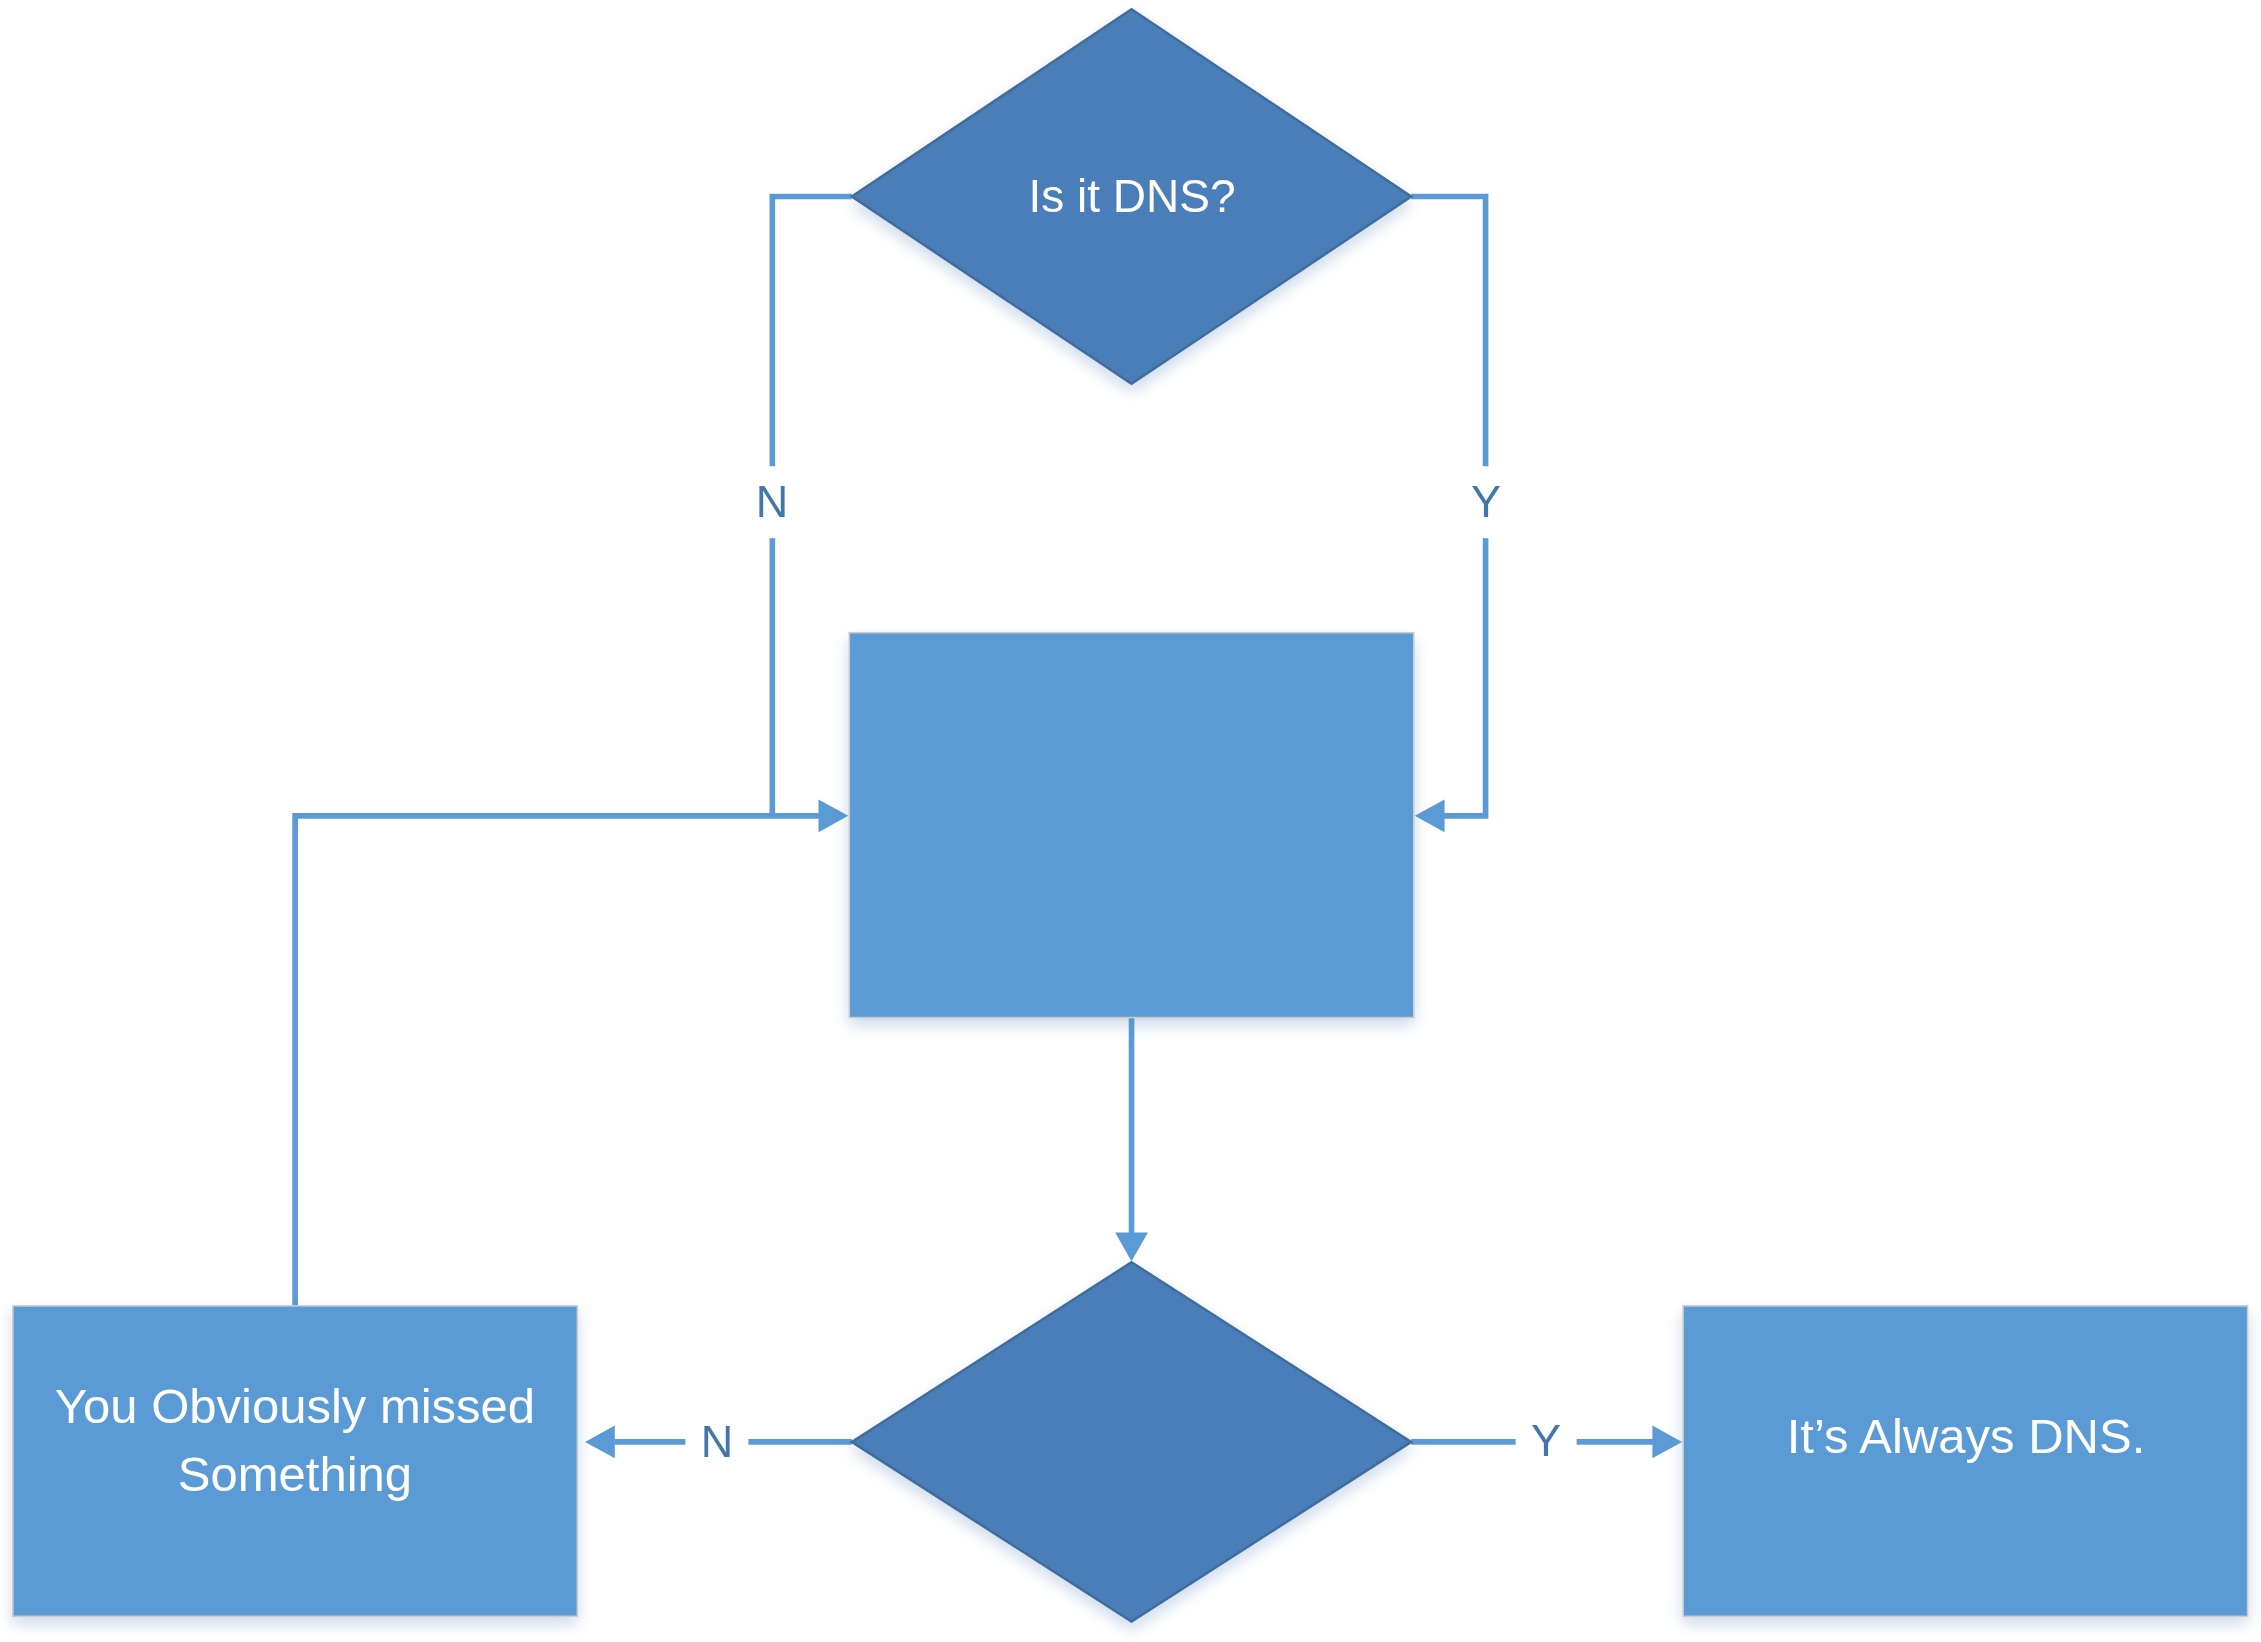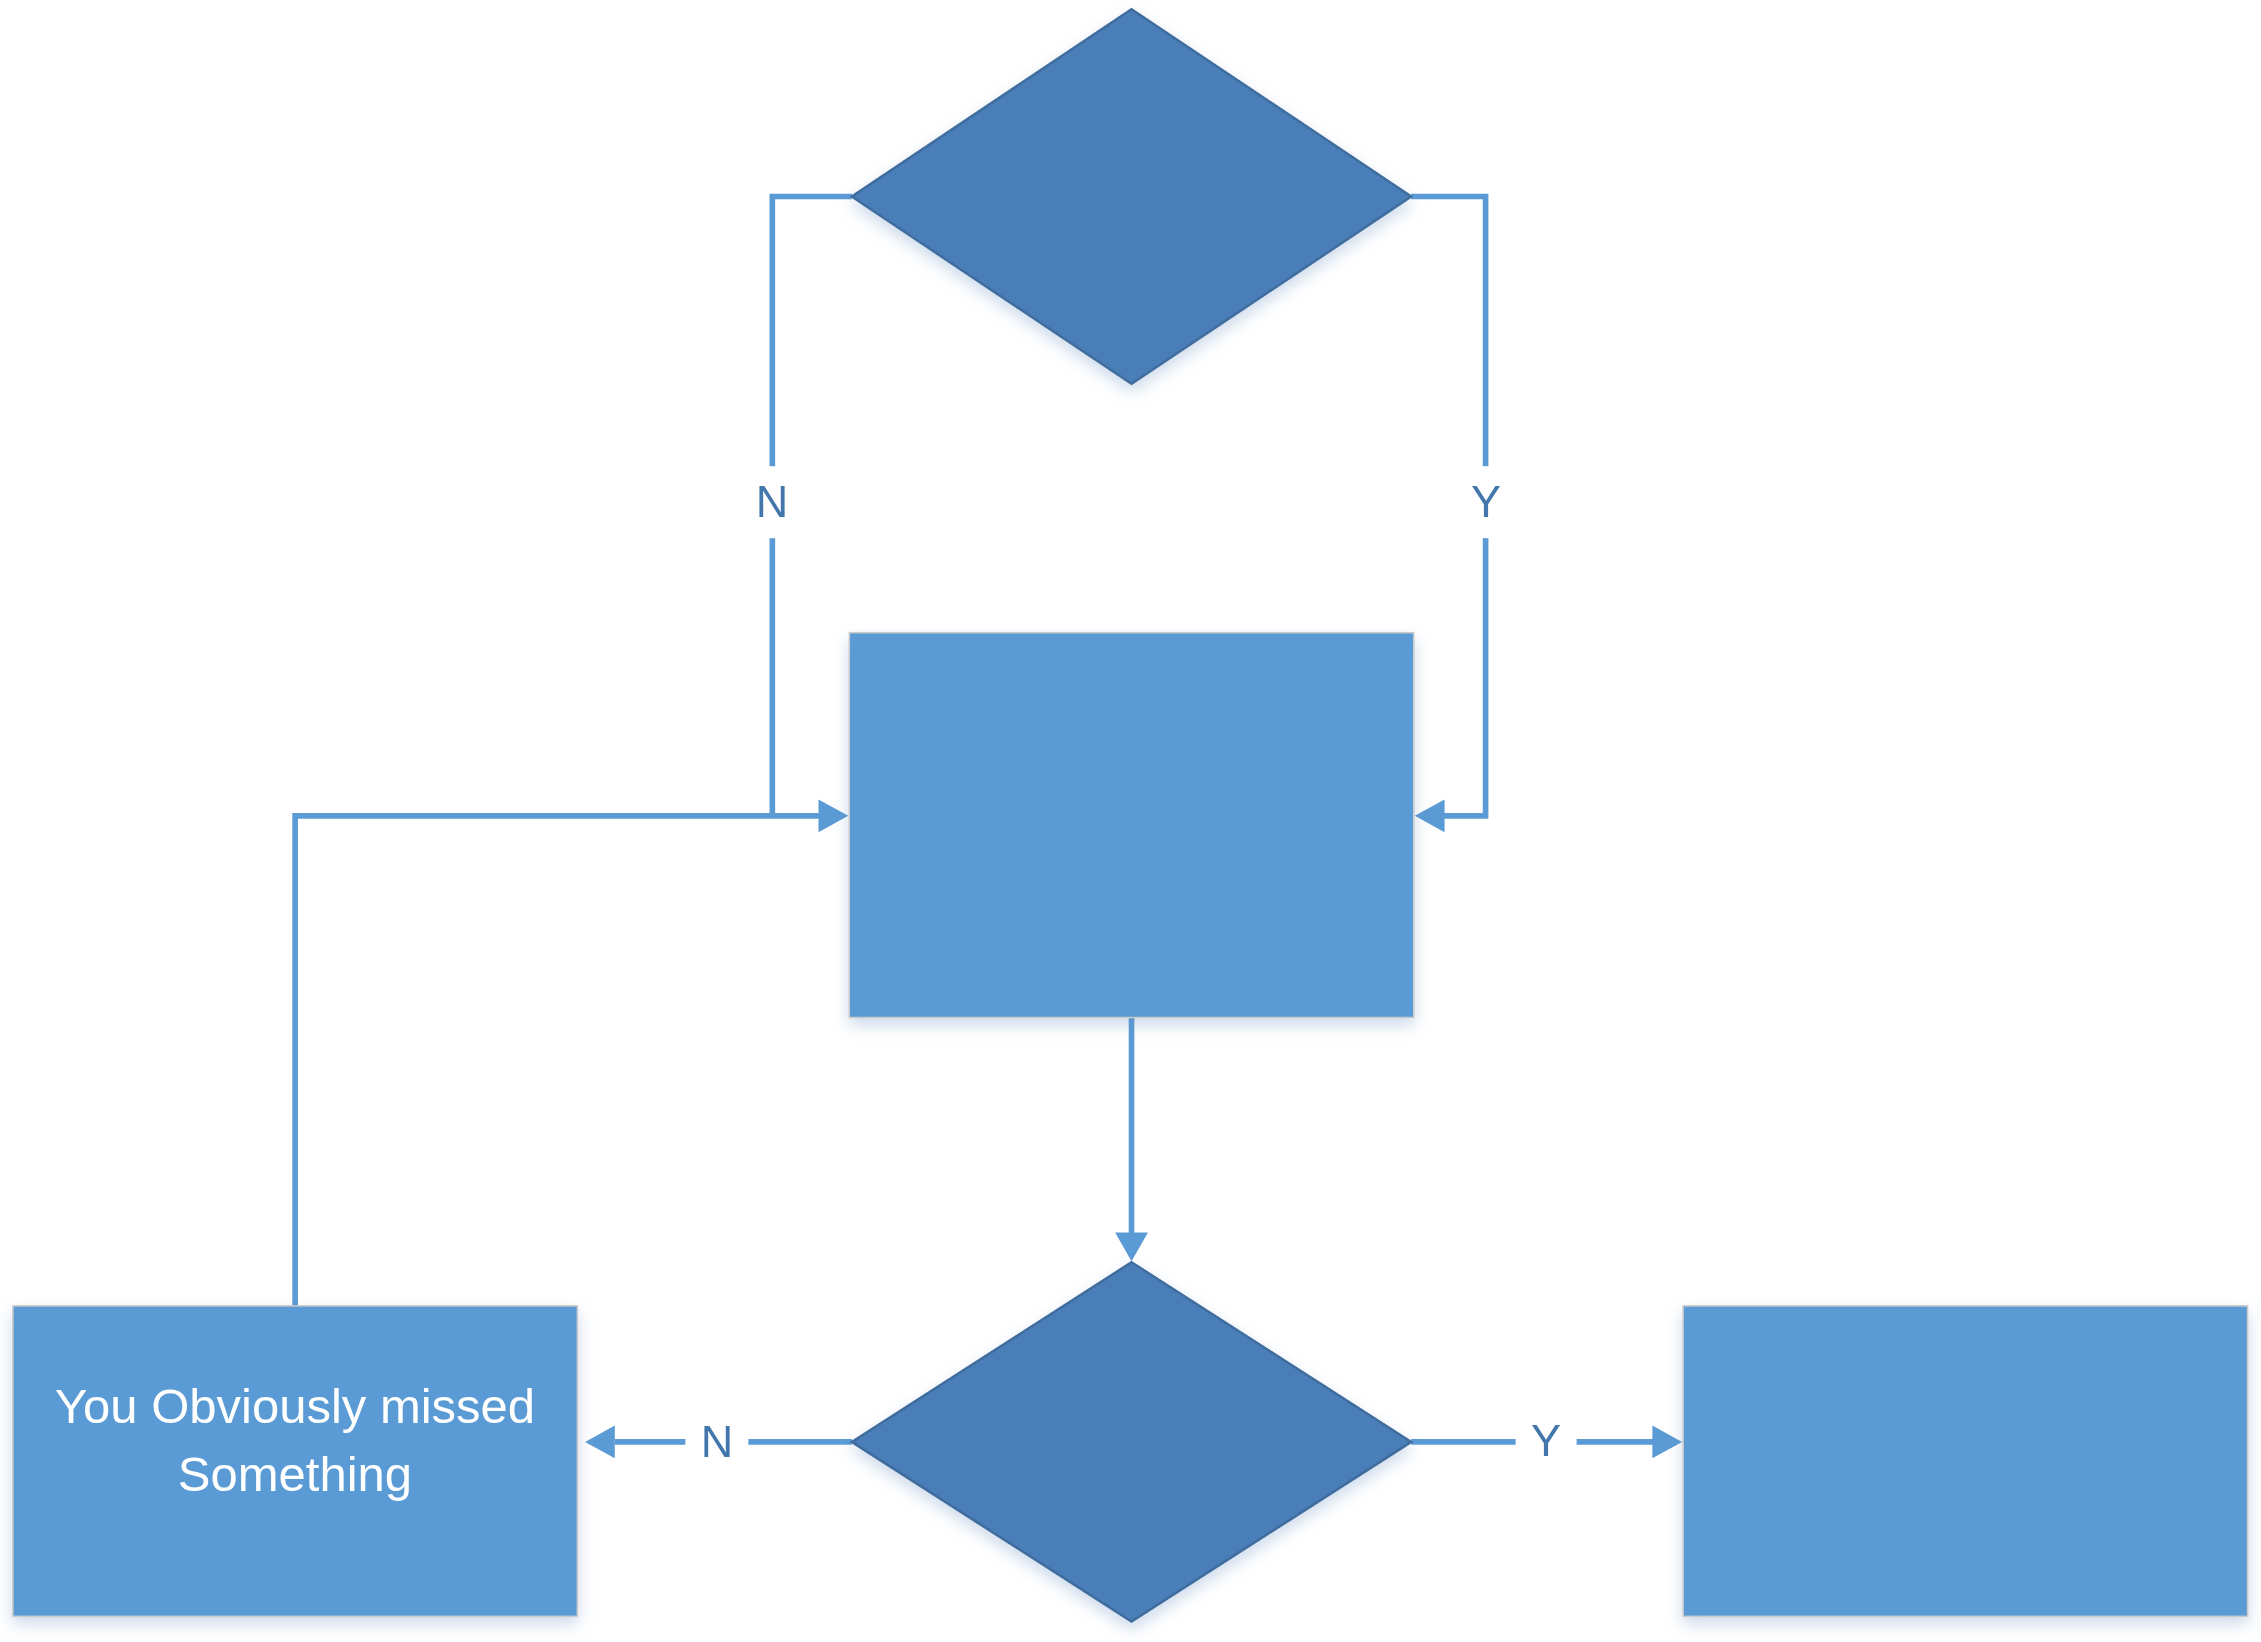--- a/index.html
+++ b/index.html
@@ -80,25 +80,27 @@
       <rect x="1655" y="1233" width="1100" height="750" stroke-width="3" fill="#5B9BD5" stroke="#CBCBCB"></rect>
 
       <polygon points="2205,2460 2750,2810 2205,3160 1660,2810" stroke-width="5" fill="#4A7EB8" stroke="#3F6D9E"></polygon>
 
       <rect x="25" y="2545" width="1100" height="605" stroke-width="3" fill="#5B9BD5" stroke="#CBCBCB"></rect>
 
       <rect x="3280" y="2545" width="1100" height="605" stroke-width="3" fill="#5B9BD5" stroke="#CBCBCB"></rect>
     </g>
   </svg>
 
+  <div class="node-text decision-title" style="left:1132px; top:197px; width:390px;">Is it DNS?</div>
 
 
 
   <div class="node-text process-title" style="left:295px; top:1441px; width:539px;">You Obviously missed Something</div>
 
+  <div class="node-text process-title" style="left:1966px; top:1437px; width:544px;">It’s Always DNS.</div>
 
   <div class="edge-label on-vertical-line" style="left:772px; top:502px;">N</div>
 
   <div class="edge-label on-vertical-line" style="left:1486px; top:502px;">Y</div>
 
   <div class="edge-label on-horizontal-line" style="left:717px; top:1442px;">N</div>
 
   <div class="edge-label on-horizontal-line" style="left:1546px; top:1441px;">Y</div>
 
 </div>

